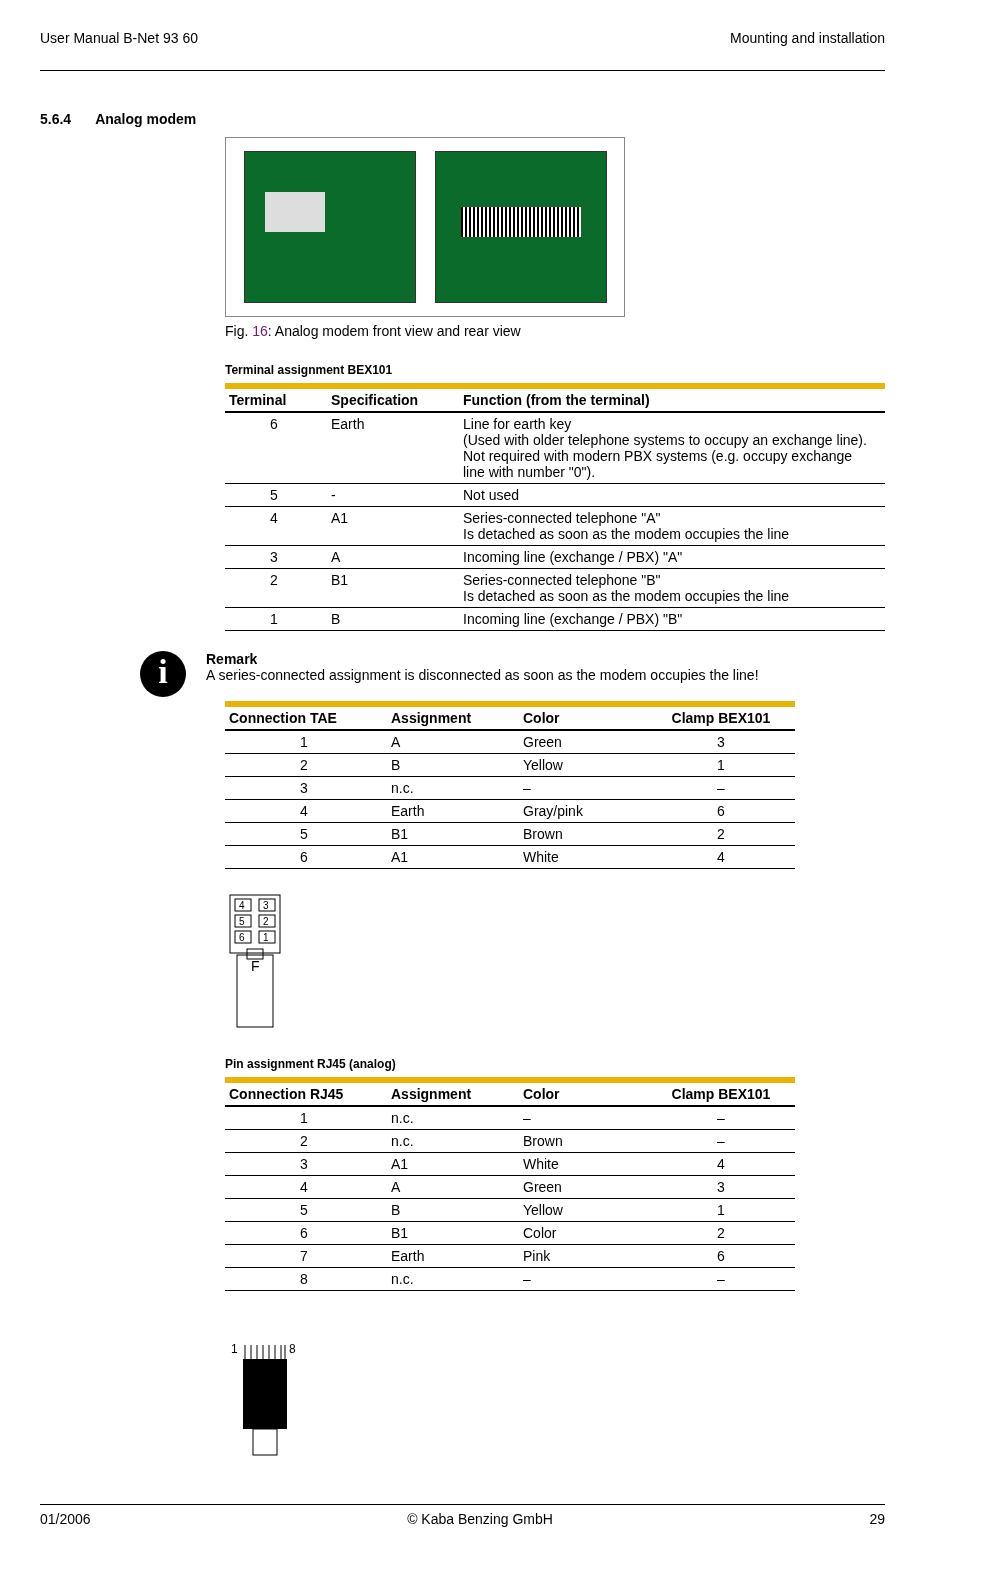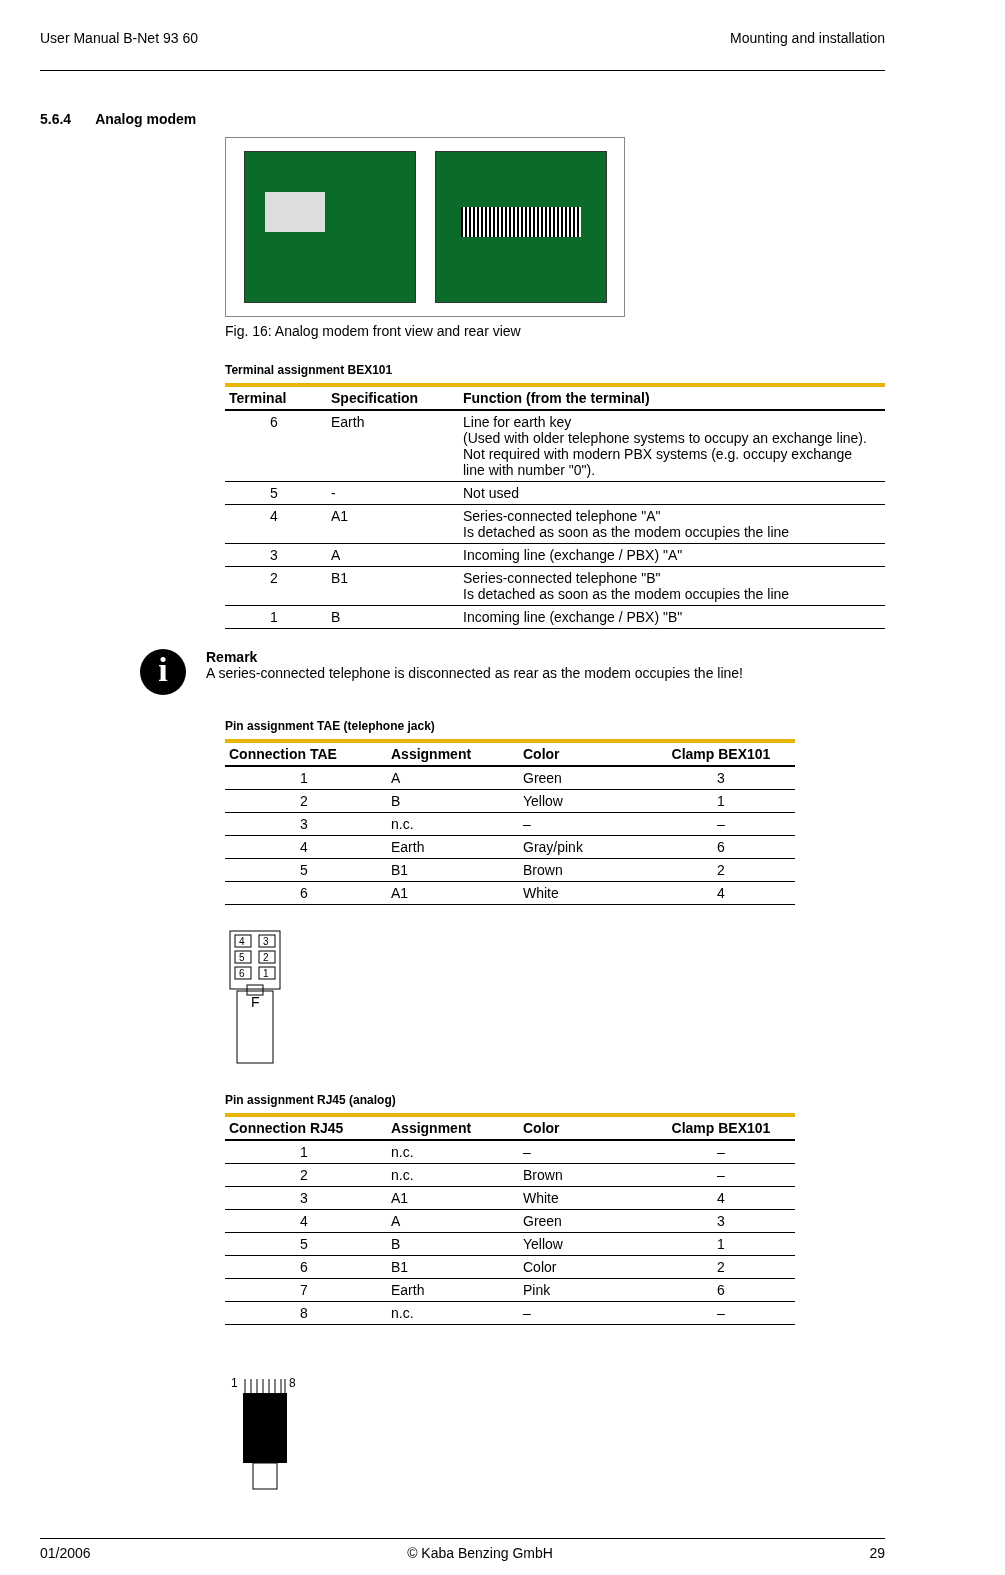--- a/index.html
+++ b/index.html
@@ -54,33 +54,33 @@
     left: 20px;
   }
   .pcb.rear::before {
     width: 120px;
     height: 30px;
     top: 55px;
     left: 25px;
     background: repeating-linear-gradient(90deg,#000,#000 2px,#fff 2px,#fff 4px);
   }
   .caption { margin-top: 6px; }
-  .green { color: #000000; }
+  .green { color: #701a75; }
   h4 { margin: 24px 0 6px 0; font-size: 12px; }
   table {
     border-collapse: collapse;
     width: 100%;
   }
   th, td {
     text-align: left;
     padding: 3px 8px 3px 4px;
     vertical-align: top;
     font-size: 14px;
   }
-  thead tr { border-top: 4px solid #eab308; border-bottom: 2px solid #000; }
+  thead tr { border-top: 6px solid #eab308; border-bottom: 2px solid #000; }
   tbody tr { border-bottom: 1px solid #000; }
   th { font-weight: bold; }
   .center { text-align: center; }
   .remark-row {
     display: flex;
     gap: 20px;
     margin: 20px 0 4px 0;
     align-items: flex-start;
   }
   .info-icon {
@@ -186,26 +186,25 @@
           <td>Incoming line (exchange / PBX) "B"</td>
         </tr>
       </tbody>
   </table>
 </div>
 
 <div class="remark-row">
   <div class="info-icon"></div>
   <div>
     <div style="font-weight:bold">Remark</div>
-    <div>A series-connected telephone is disconnected as rear as the modem occupies the line!</div>
+    <div>A series-connected assignment is disconnected as soon as the modem occupies the line!</div>
   </div>
 </div>
 
 <div class="content-col">
-  <h4>Pin assignment TAE (telephone jack)</h4>
   <div class="side-by-side">
     <table class="small-table">
       <thead>
           <tr>
         <th style="width:150px">Connection TAE</th>
         <th style="width:120px">Assignment</th>
         <th style="width:120px">Color</th>
         <th class="center">Clamp BEX101</th>
       </tr>
         </thead>

